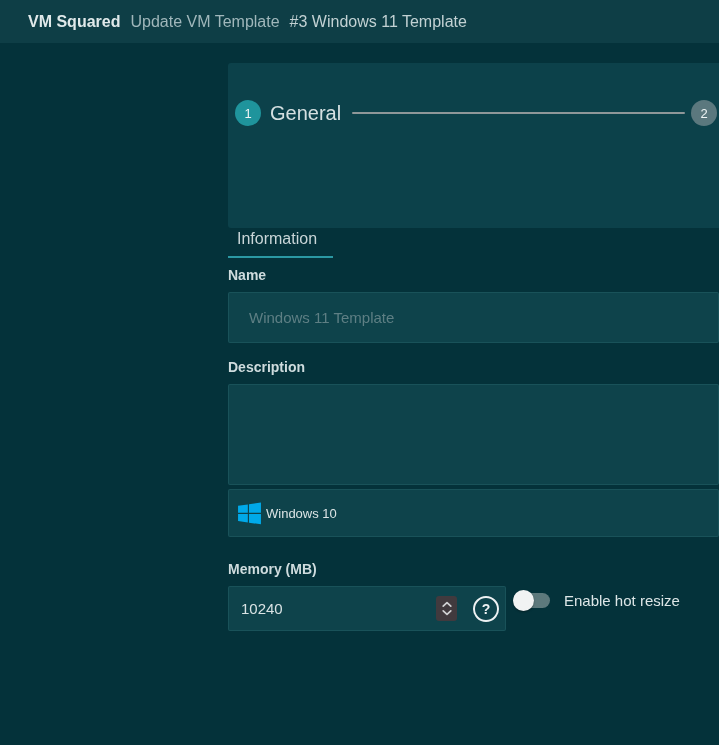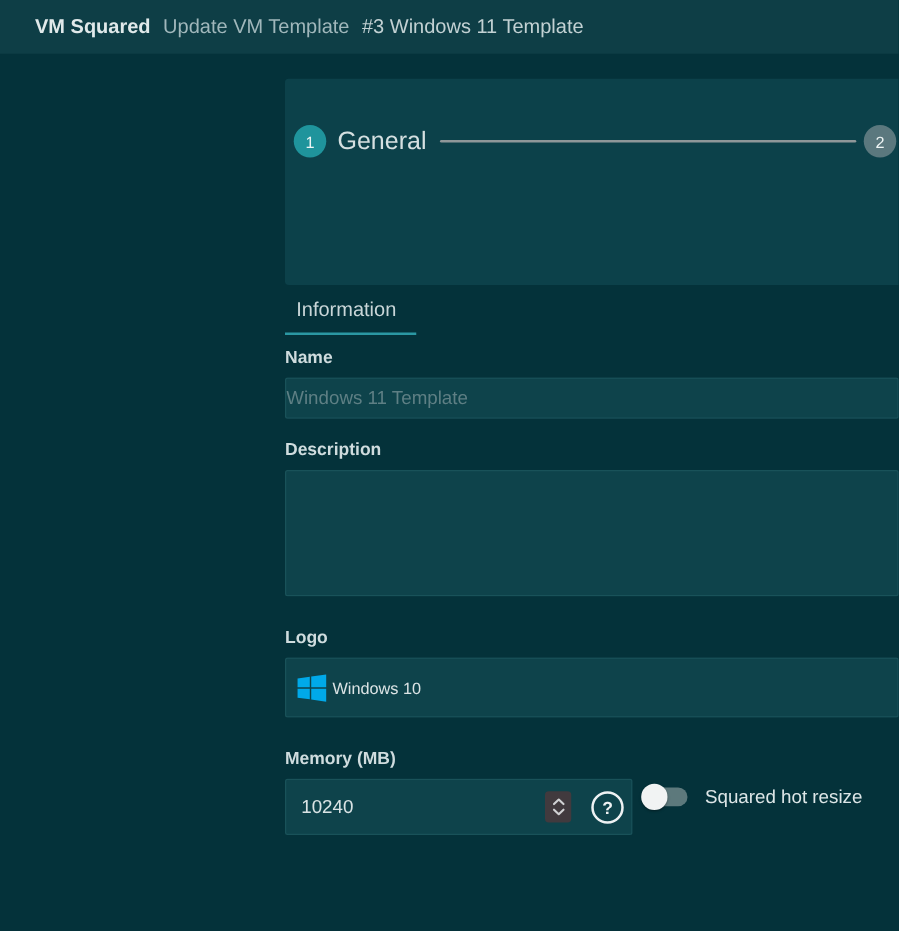--- a/index.html
+++ b/index.html
@@ -55,21 +55,20 @@
     height: 2px;
     background: #8f9799;
     margin: 0 6px 0 11px;
     border-radius: 1px;
   }
   .stepper .step-last { margin-right: 2px; }
 
   
   .section-heading {
     display: inline-block;
-    margin-top: 10px;
     padding: 2px 16px 8px 9px;
     font-size: 16px;
     color: #c9d6d8;
     border-bottom: 2px solid #2b98a3;
   }
   .section-heading.memory { margin-top: 24px; }
 
   
   .field-label {
     display: block;
@@ -83,21 +82,21 @@
 
   .text-input, .text-area, .select-box {
     width: 100%;
     background: #0e434b;
     border: 1px solid rgba(90,160,168,0.16);
     border-radius: 2px;
     color: #d9e3e4;
     font-family: "Liberation Sans", sans-serif;
     font-size: 15px;
   }
-  .text-input { height: 33px; padding: 0 0; outline: none; }
+  .text-input { height: 51px; padding: 0 20px; outline: none; }
   .text-input::placeholder { color: #5e7f84; opacity: 1; }
   .text-area { height: 101px; resize: none; outline: none; padding: 10px 12px; }
 
   .select-box {
     height: 48px;
     display: flex;
     align-items: center;
     padding-left: 8px;
     cursor: pointer;
   }
@@ -197,21 +196,20 @@
 
   
   <div class="section-heading">Information</div>
 
   <label class="field-label">Name</label>
   <input class="text-input" type="text" placeholder="Windows 11 Template" style="">
 
   <label class="field-label tight">Description</label>
   <textarea class="text-area" style=""></textarea>
 
-  <label class="field-label logo-l">Logo</label>
   <div class="select-box">
     <span class="os-icon">
       <svg viewBox="0 0 24 24" width="25" height="25" aria-hidden="true">
         <path fill="#00a9e9" d="M1 4.6 L10.4 3.3 L10.4 11.4 L1 11.4 Z"></path>
         <path fill="#00a9e9" d="M11.5 3.1 L23 1.5 L23 11.4 L11.5 11.4 Z"></path>
         <path fill="#00a9e9" d="M1 12.5 L10.4 12.5 L10.4 20.6 L1 19.3 Z"></path>
         <path fill="#00a9e9" d="M11.5 12.5 L23 12.5 L23 22.4 L11.5 20.8 Z"></path>
       </svg>
     </span>
     <span class="select-value">Windows 10</span>
@@ -232,17 +230,17 @@
       </div>
       <div class="help-icon">
         <span>?</span>
       </div>
     </div>
 
     <div class="toggle-group">
       <div class="toggle">
         <div class="toggle-knob"></div>
       </div>
-      <span class="toggle-label">Squared hot resize</span>
+      <span class="toggle-label">Enable hot resize</span>
     </div>
   </div>
 
 </main>
 
 </body></html>

